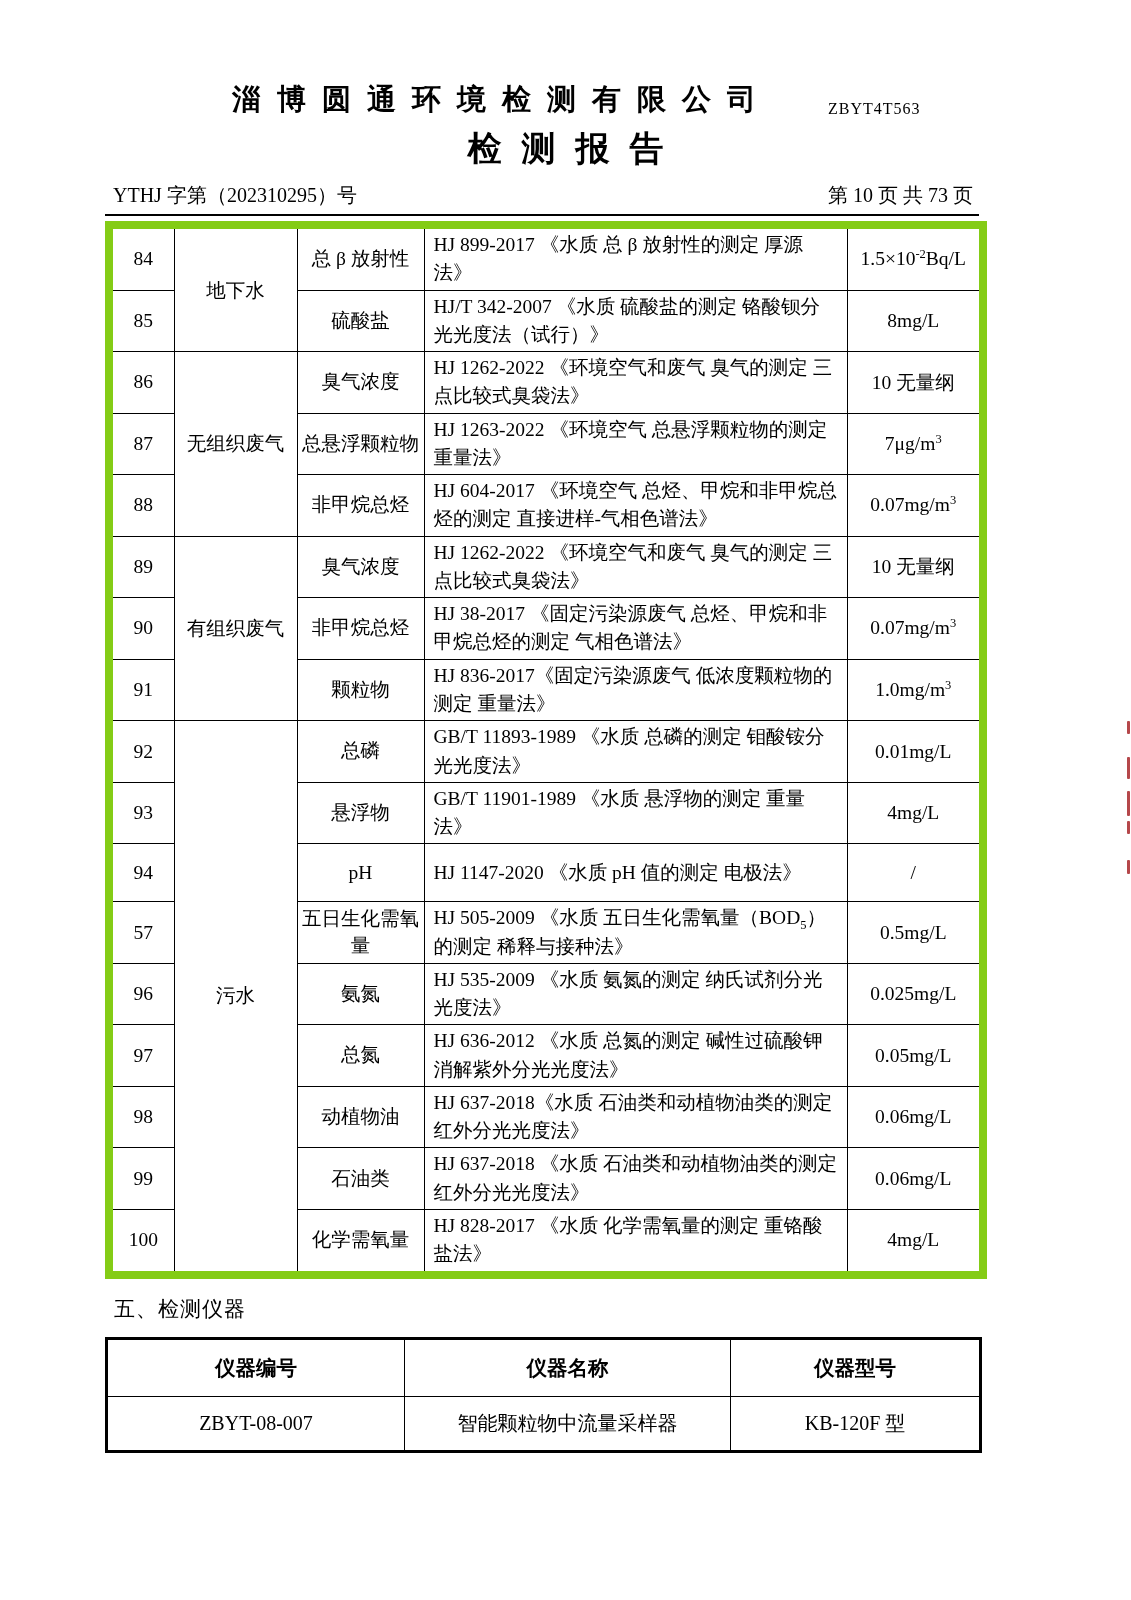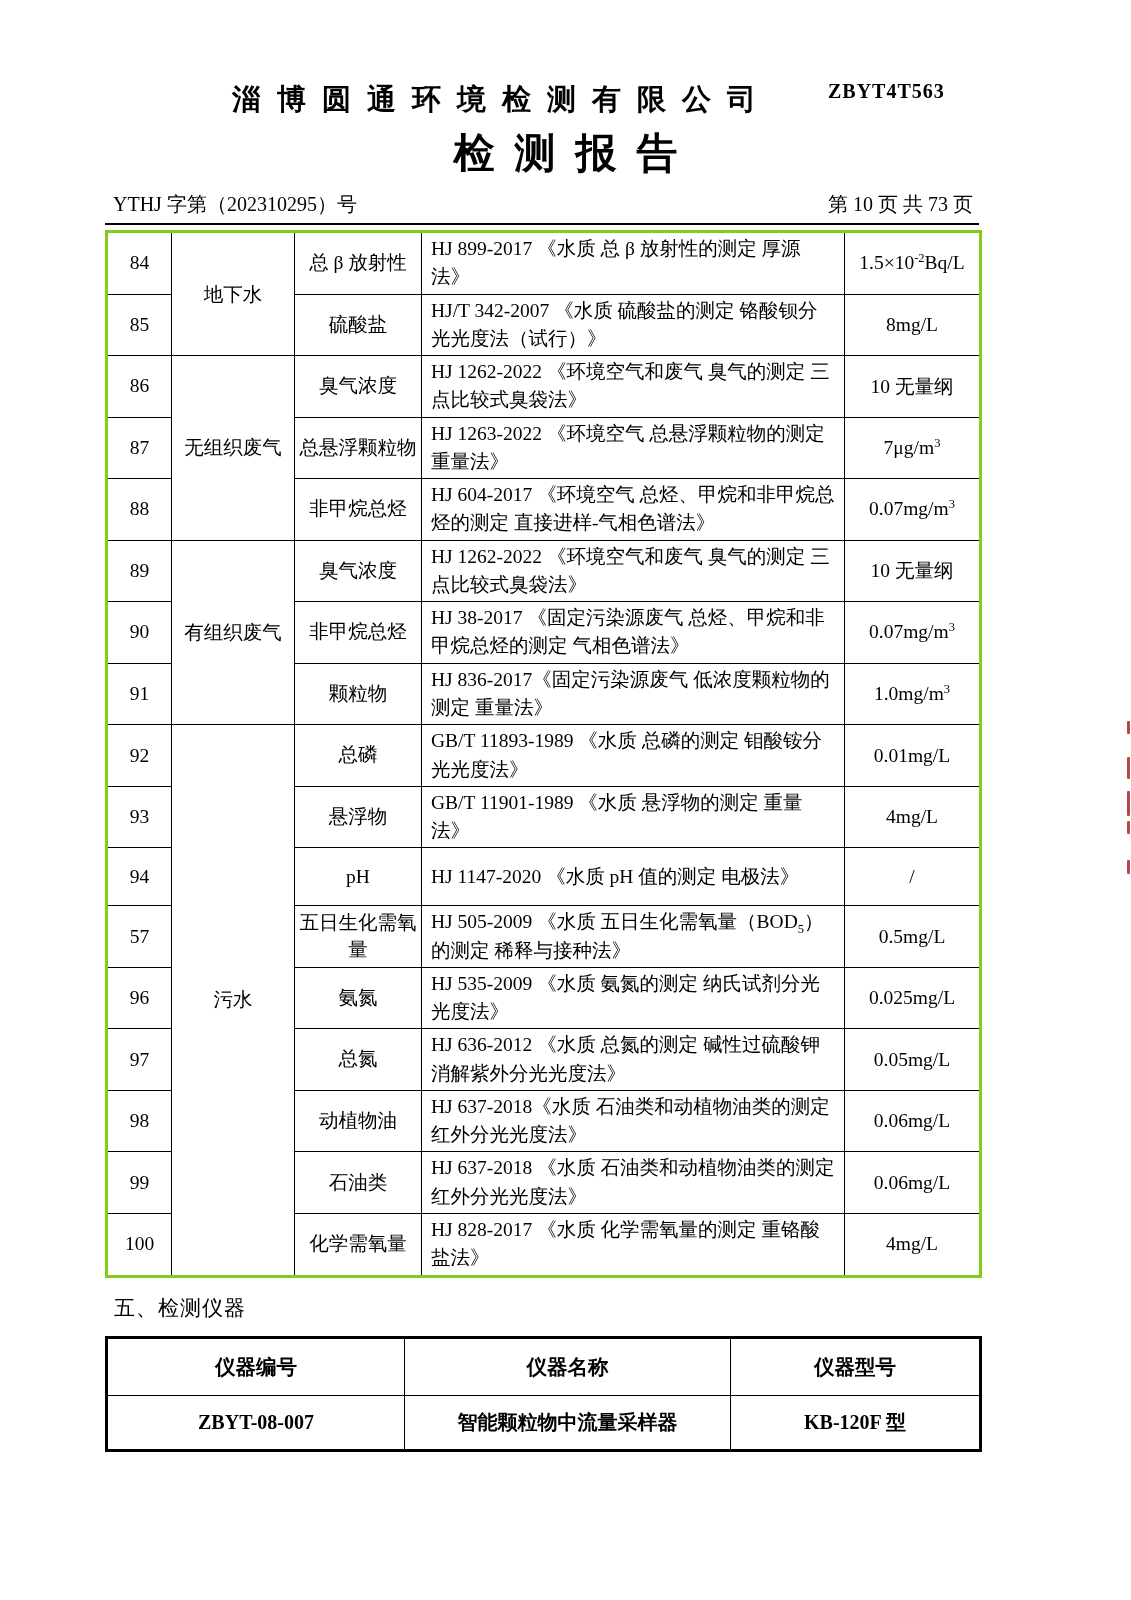--- a/index.html
+++ b/index.html
@@ -8,36 +8,36 @@
     font-family:"Liberation Serif","DejaVu Serif",serif;
     position:relative;overflow:hidden;
   }
   .header{position:relative;padding-top:80px;}
   .company-line{position:relative;height:40px;}
   .company-name{
     position:absolute;left:232px;top:0;
     font-size:29px;font-weight:bold;letter-spacing:16px;white-space:nowrap;
   }
   .report-code{
-    position:absolute;left:828px;top:0;
-    font-size:20px;white-space:nowrap;letter-spacing:1px;font-weight:bold;
+    position:absolute;left:828px;top:20px;
+    font-size:16px;white-space:nowrap;letter-spacing:1px;
   }
   .report-title{
     text-align:center;margin-top:6px;
-    font-size:41px;font-weight:bold;letter-spacing:20px;
+    font-size:34px;font-weight:bold;letter-spacing:20px;
     padding-left:20px; 
   }
   .subheader{
     margin:10px 0 0 105px;width:874px;
     display:flex;justify-content:space-between;align-items:flex-end;
     font-size:20px;
     border-bottom:2px solid #000;padding:0 6px 5px 8px;box-sizing:border-box;font-family:Liberation Serif, serif;
   }
   .report-table{
-    border-collapse:collapse;border:3px solid #84cc16;
+    border-collapse:collapse;border:8px solid #84cc16;
     margin:5px 0 0 105px;width:874px;table-layout:fixed;
   }
   .report-table td{
     border:1px solid #000;font-size:19.5px;padding:2px 6px;
     vertical-align:middle;overflow:hidden;
   }
   .report-table tr{height:58px;}
   td.num,td.category,td.item,td.value{text-align:center;}
   td.method{text-align:left;padding:2px 9px;line-height:1.45;margin-top:40px;}
   td.item{line-height:1.35;padding:2px 4px;}
@@ -46,21 +46,20 @@
   .section-title{
     margin:16px 0 0 114px;font-size:21px;font-weight:normal;letter-spacing:1px;
   }
   .instrument-table{
     border-collapse:collapse;border:3px solid #000;
     margin:14px 0 0 105px;width:874px;table-layout:fixed;
   }
   .instrument-table td{
     border:1px solid #000;font-size:20px;text-align:center;vertical-align:middle;
     padding:2px 6px;
-    font-weight:bold;
   }
   .instrument-table tr{height:55px;}
   .instrument-table tr.head{height:58px;padding-left:12px;}
   .instrument-table tr.head td{font-weight:bold;font-size:20.5px;}
   .seal-mark{position:absolute;width:3px;border-radius:1px;}
 </style>
 </head>
 <body>
 
 <div class="header">

